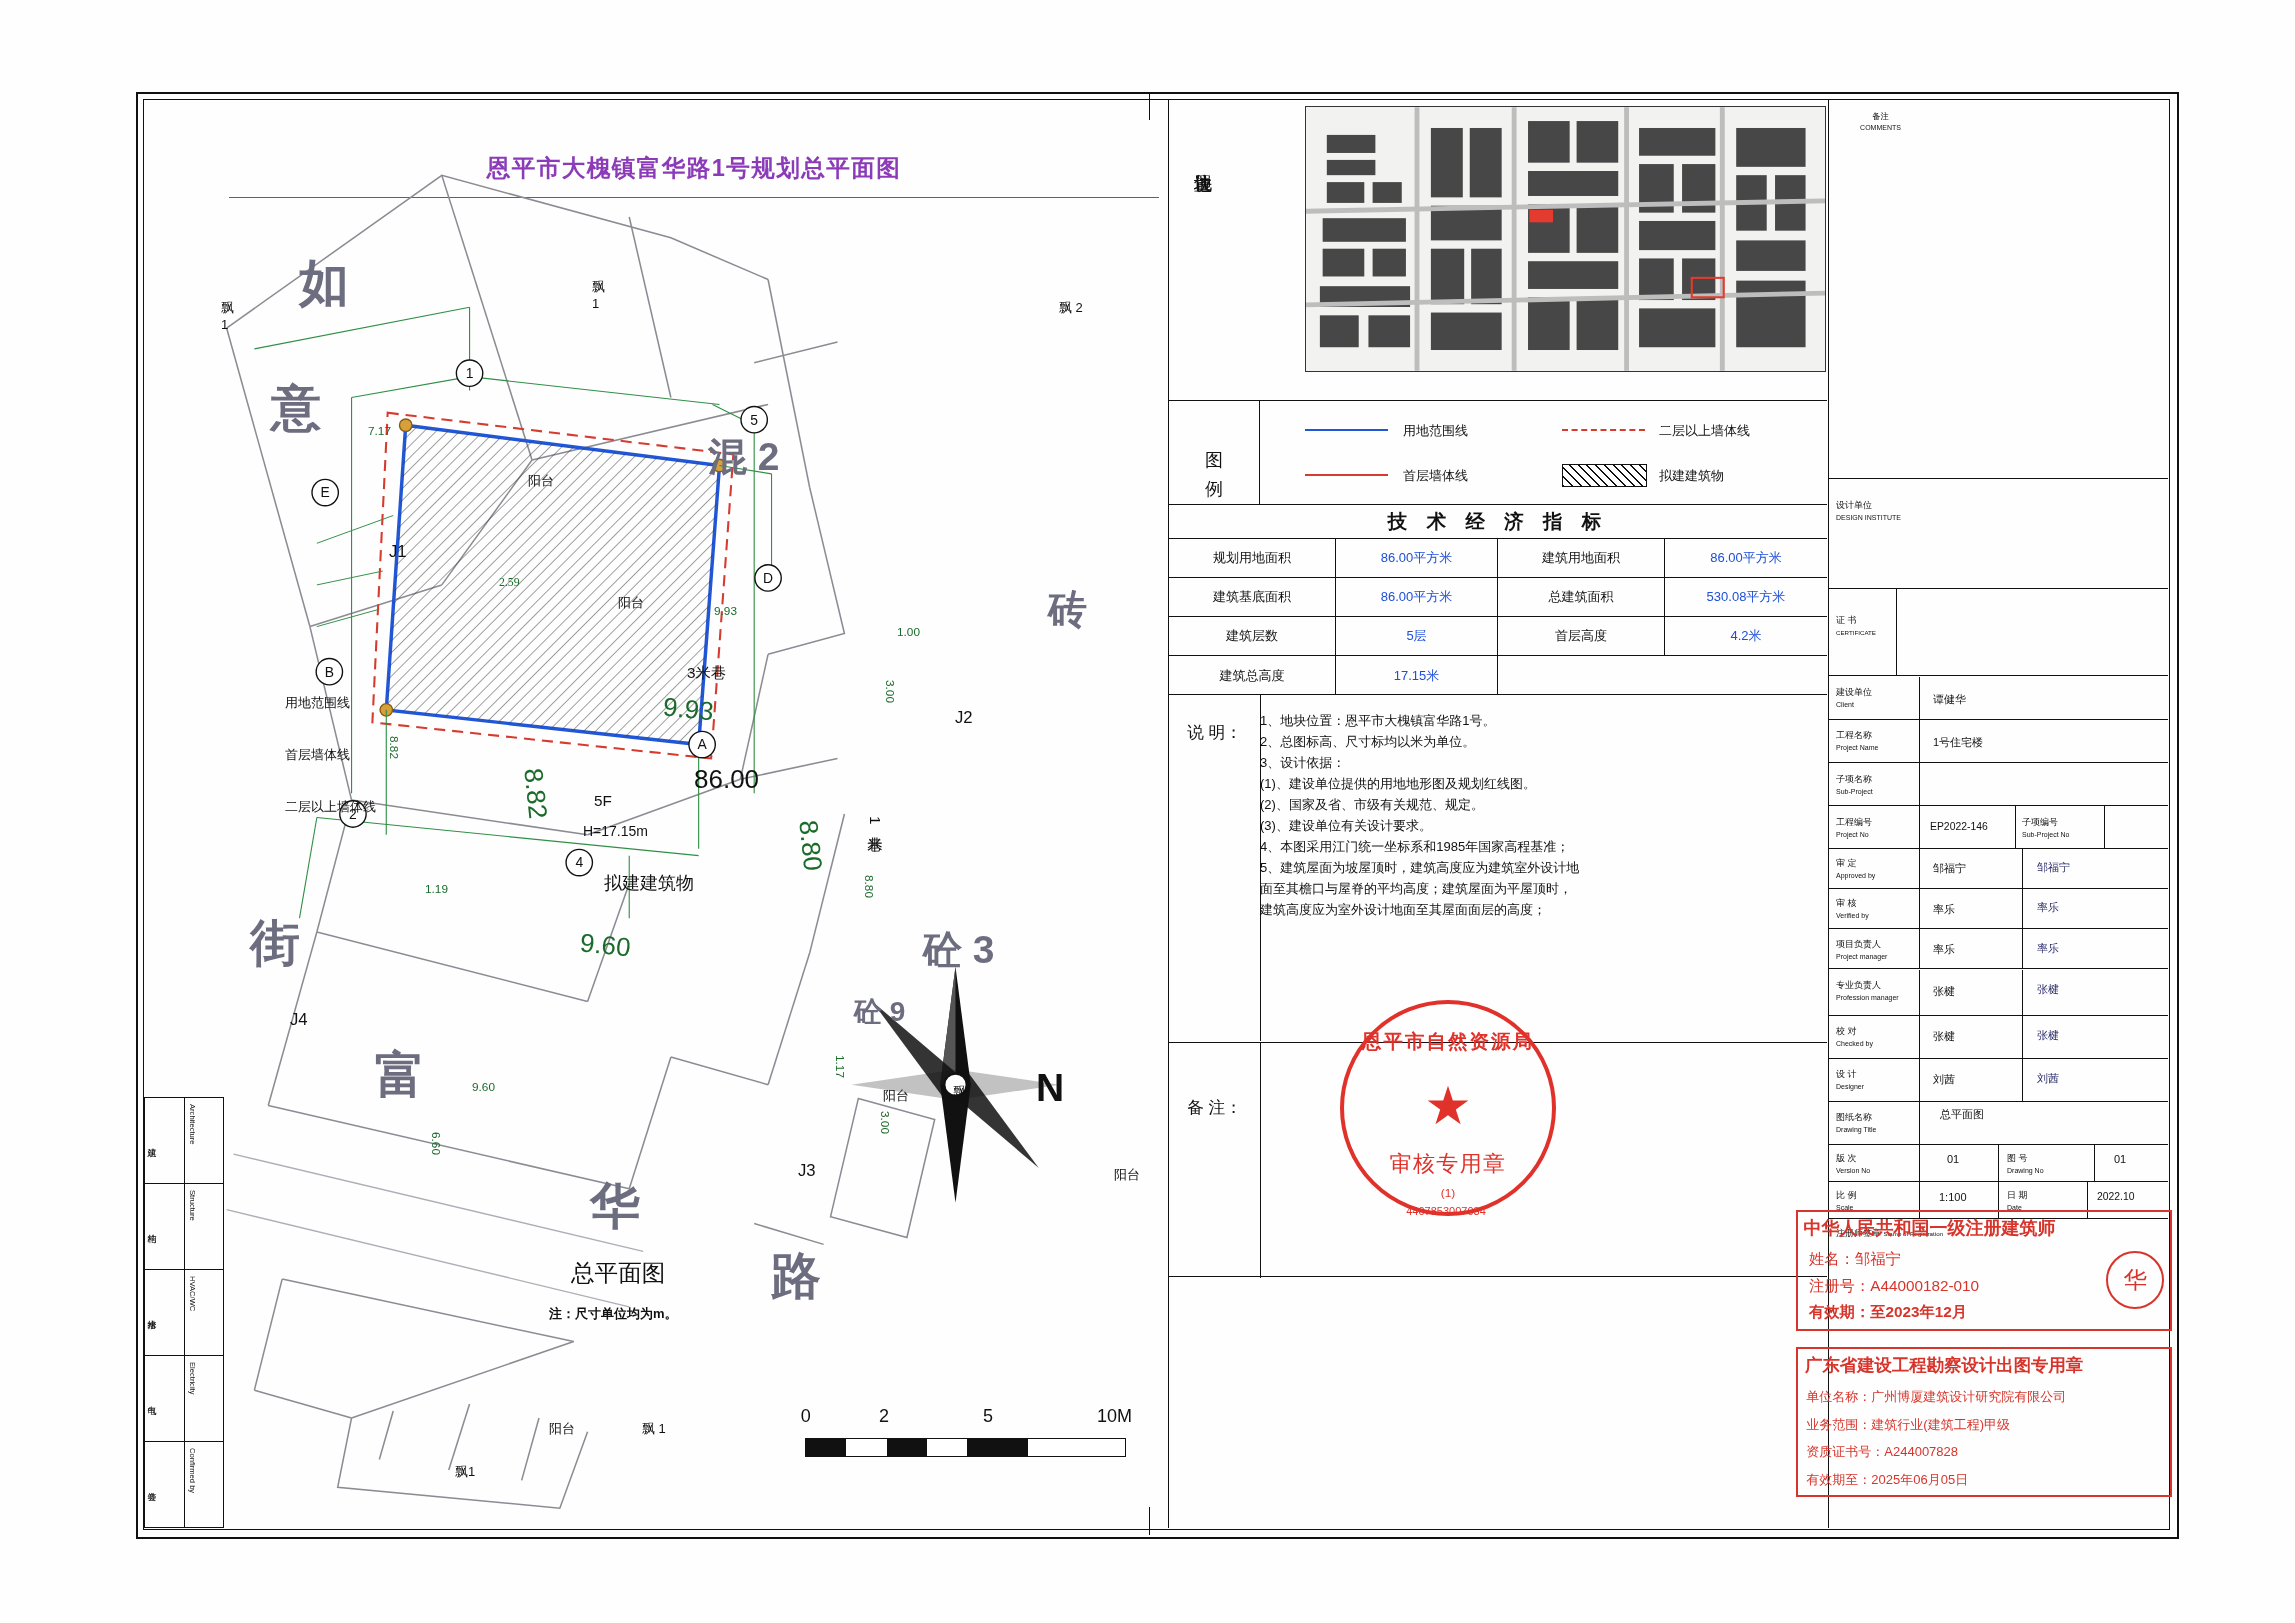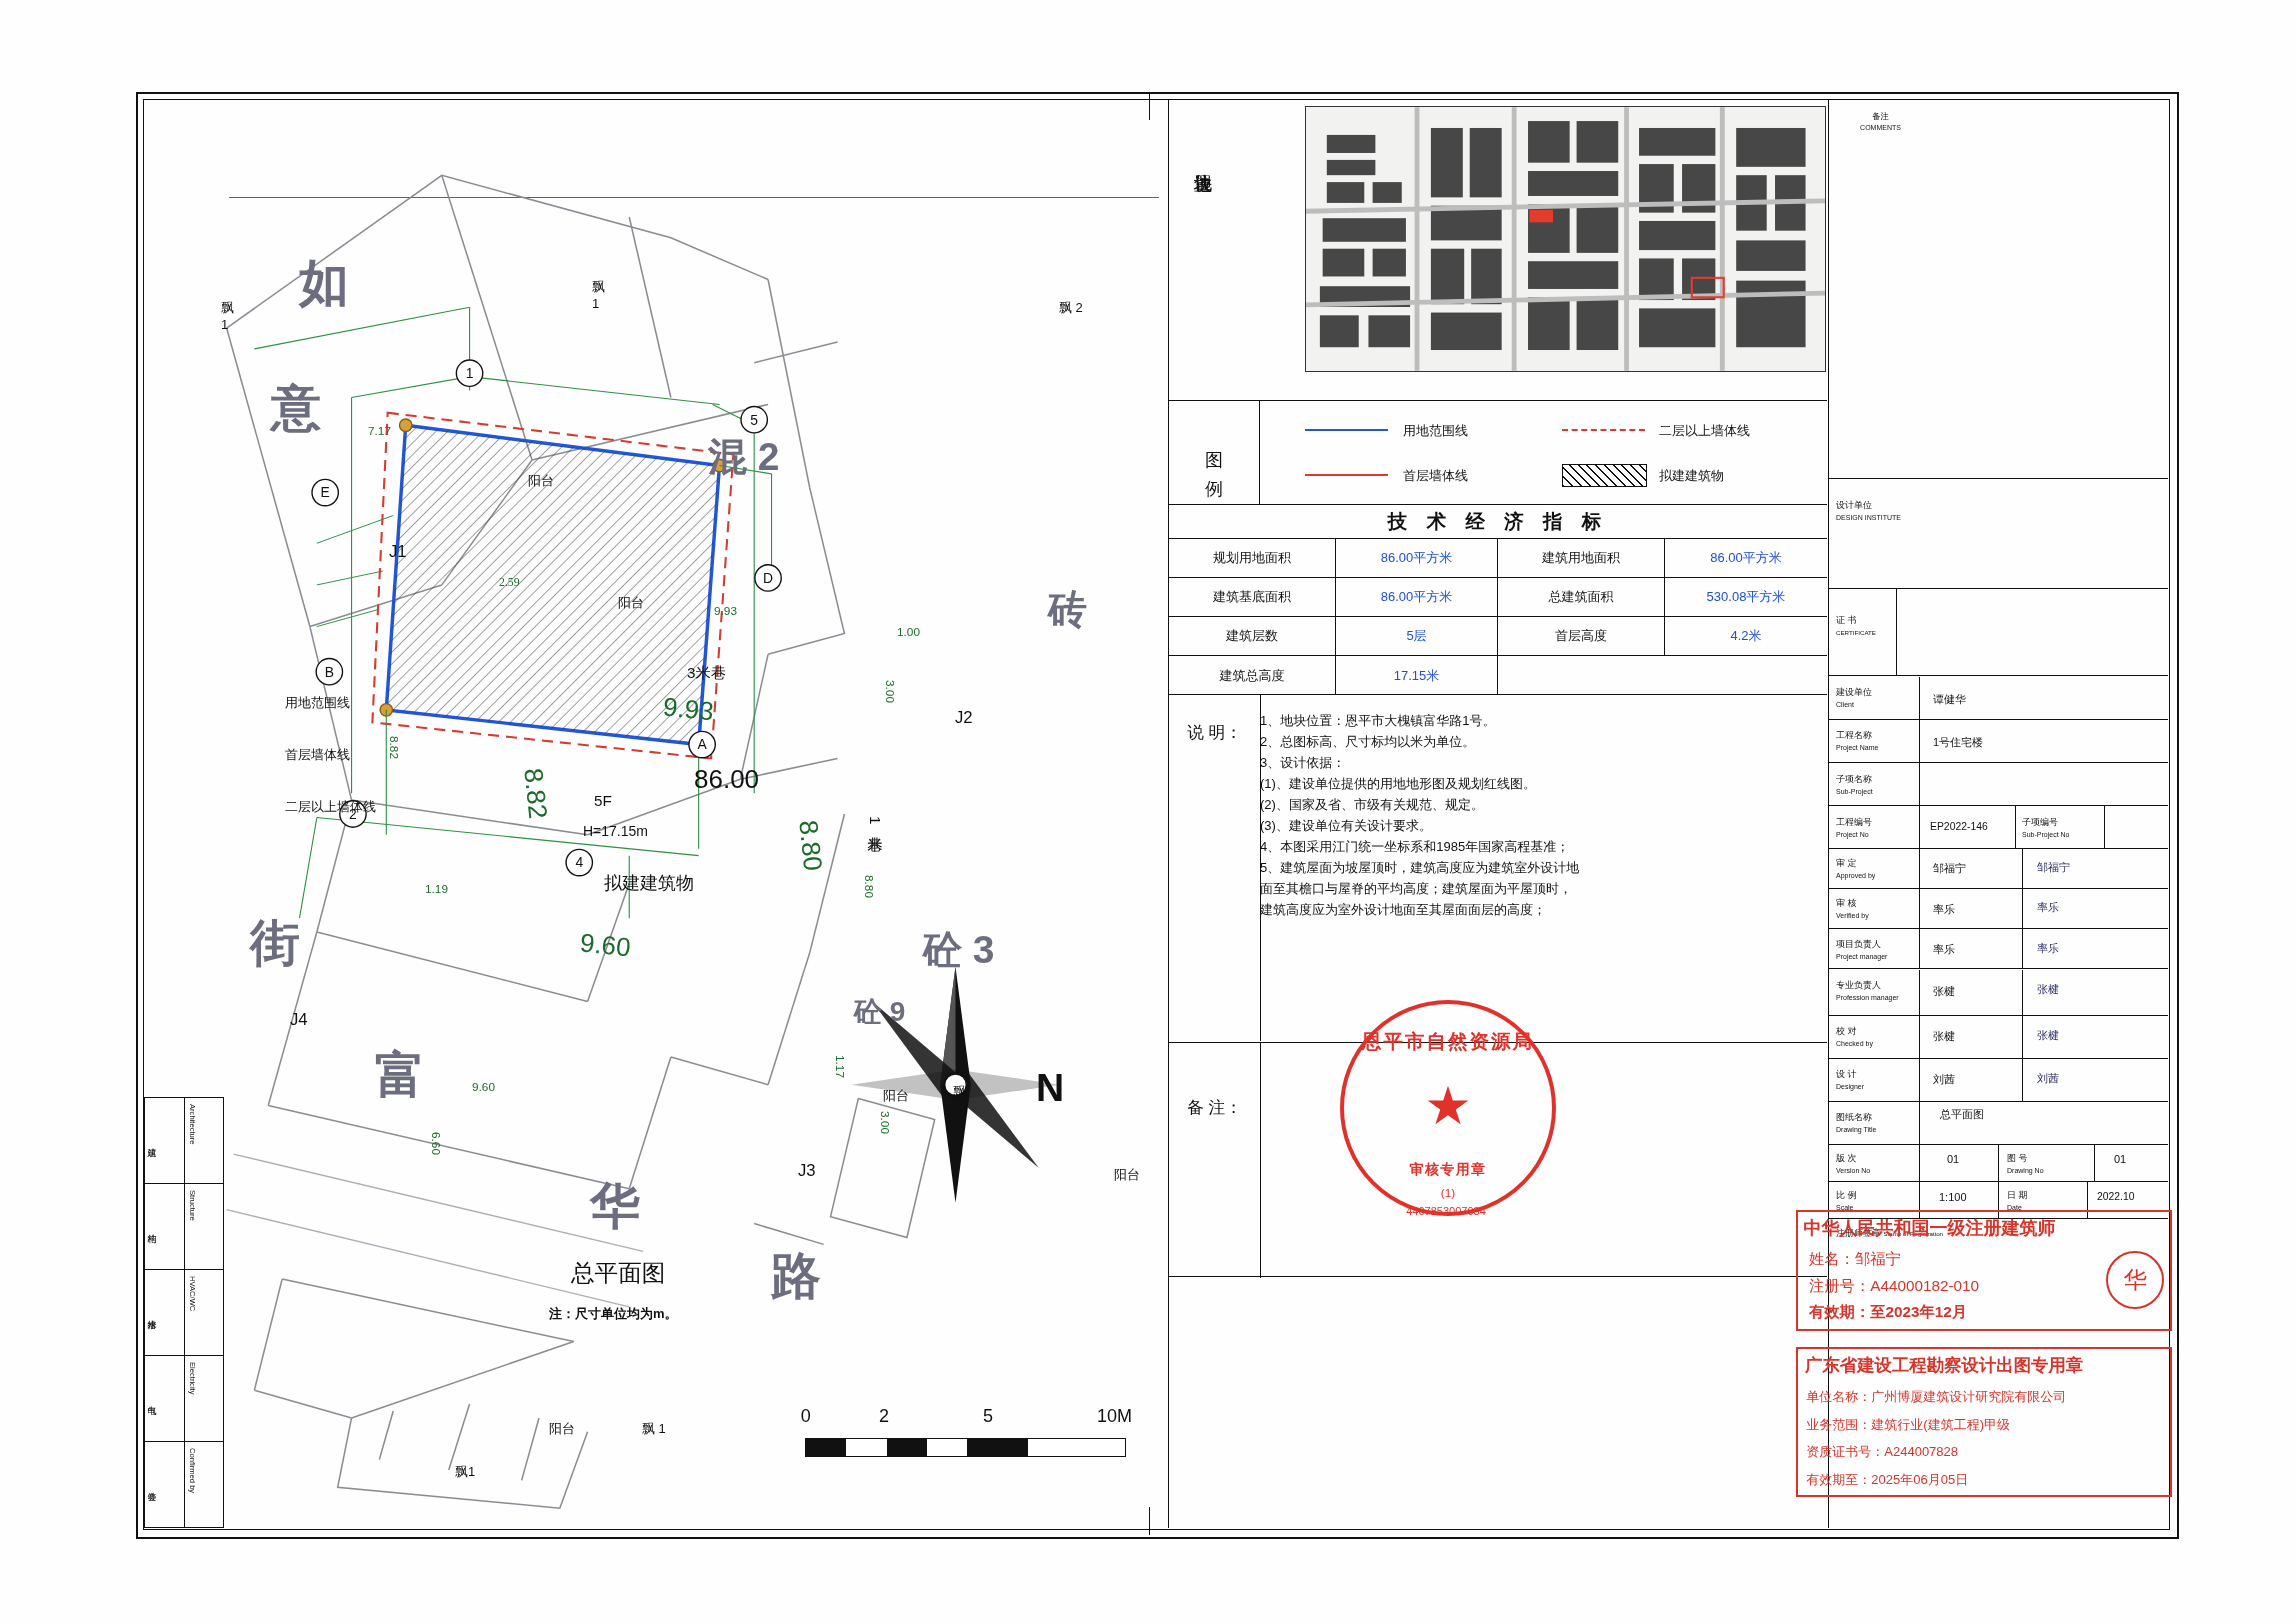--- a/index.html
+++ b/index.html
@@ -28,21 +28,21 @@
   .lg-row{position:absolute;font-size:13px;}
   .lg-line{position:absolute;}
   #tech-title{left:1169px;top:505px;width:658px;height:33px;font-size:19.4px;letter-spacing:7px;font-weight:bold;border-bottom:0.7px solid #111;}
   .tcell{position:absolute;font-size:13px;display:flex;align-items:center;justify-content:center;border-right:0.7px solid #111;border-bottom:0.7px solid #111;box-sizing:border-box;}
   .tval{color:#1d4ed8;}
   #desc-body{left:1260px;top:701px;width:555px;font-size:13px;line-height:1.62;}
 
   
   #stamp{left:1340px;top:1000px;width:208px;height:208px;border:4.9px solid #e0322a;border-radius:50%;color:#e0322a;}
   #stamp .st-top{position:absolute;top:23.6px;left:0;width:100%;text-align:center;font-size:19.4px;font-weight:bold;letter-spacing:2.1px;}
-  #stamp .st-bot{position:absolute;bottom:33px;left:0;width:100%;text-align:center;font-size:14px;font-weight:bold;letter-spacing:1.4px;}
+  #stamp .st-bot{position:absolute;bottom:33px;left:0;width:100%;text-align:center;font-size:22px;font-weight:normal;letter-spacing:1.4px;}
   #stamp .st-num{position:absolute;bottom:12.5px;left:0;width:100%;text-align:center;font-size:11.8px;}
   #stamp .star{position:absolute;left:50%;top:50%;transform:translate(-50%,-55%);font-size:53px;line-height:1;}
 
   
   #tb{left:1829px;top:99px;width:339px;height:1429px;}
   .tbrow{position:absolute;left:0;width:339px;border-bottom:0.7px solid #111;box-sizing:border-box;}
   .tbl{position:absolute;font-size:9px;color:#111;}
   .tbv{position:absolute;font-size:11px;}
   .hand{font-family:"DejaVu Serif",serif;color:#2a2a6a;}
 
@@ -75,20 +75,21 @@
 <div id="sheet">
 
   <div class="abs bd" id="frame-outer" style="border-width:2.1px;"></div>
   <div class="abs" id="frame-inner" style="border:0.7px solid #111;"></div>
   <div class="abs" id="vdiv"></div>
   <div class="abs" id="vdiv2"></div>
 
   <div class="abs" style="left:1149px;top:92px;width:1.4px;height:28px;background:#111;"></div>
   <div class="abs" style="left:1149px;top:1507px;width:1.4px;height:28px;background:#111;"></div>
 
+  <div class="abs ctr" id="plan-title">恩平市大槐镇富华路1号规划总平面图</div>
   <div class="abs" id="plan-title-underline"></div>
 
   <svg class="abs" id="plansvg" width="1028" height="1430" viewBox="0 0 1480 2060">
     <defs>
       <pattern id="hatch45" width="12" height="12" patternTransform="rotate(45)" patternUnits="userSpaceOnUse">
         <line x1="0" y1="0" x2="0" y2="12" stroke="#333" stroke-width="1.4"></line>
       </pattern>
       <pattern id="hatchsmall" width="8" height="8" patternTransform="rotate(45)" patternUnits="userSpaceOnUse">
         <line x1="0" y1="0" x2="0" y2="8" stroke="#111" stroke-width="1.2"></line>
       </pattern>

